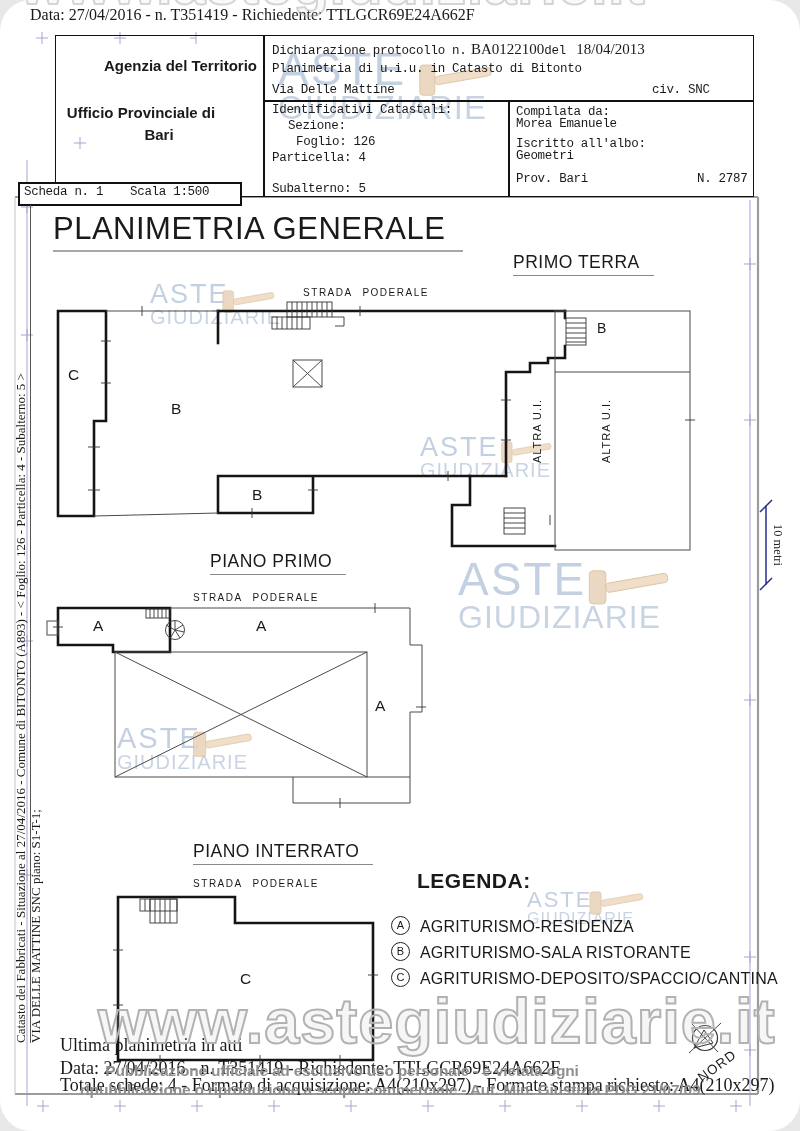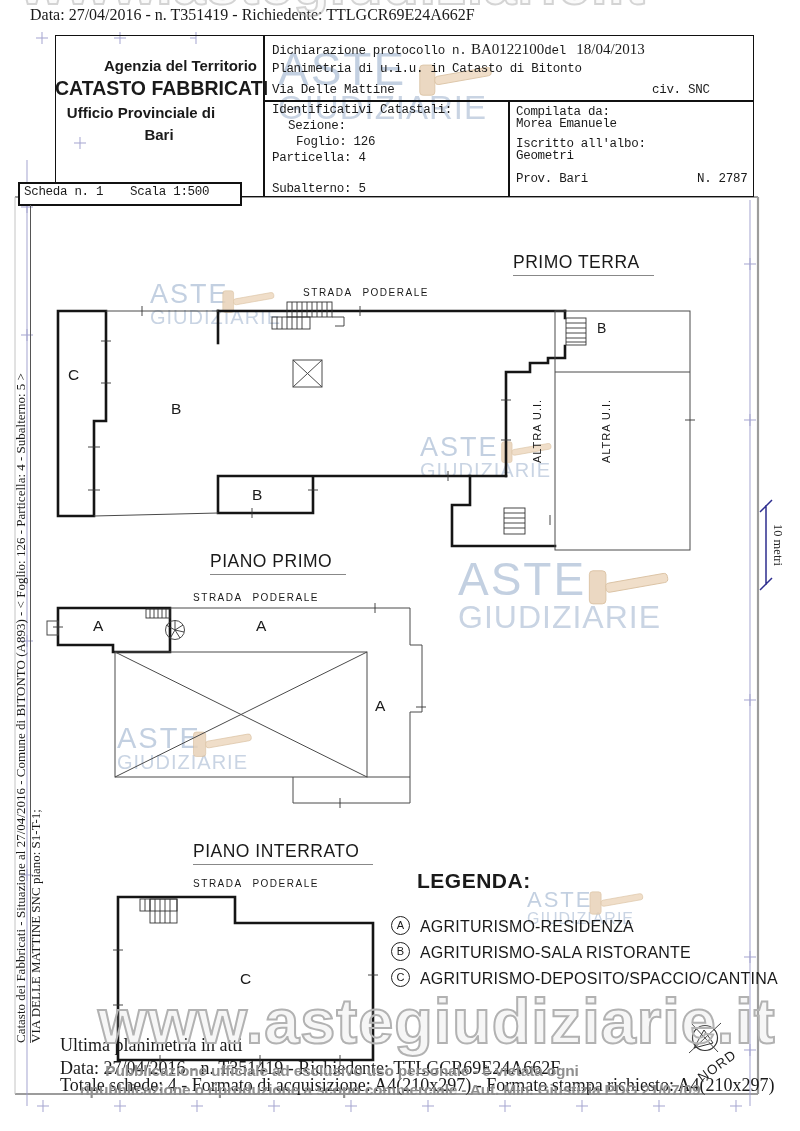--- a/index.html
+++ b/index.html
@@ -1,17 +1,17 @@
 <!DOCTYPE html>
 <html><head>
 <meta charset="utf-8">
 <style>
   html,body{margin:0;padding:0;background:#e8e8e8;}
   .page{position:relative;width:800px;height:1131px;background:#ffffff;overflow:hidden;
-        font-family:"Liberation Sans",sans-serif;color:#1a1a1a;}
+        font-family:"Liberation Sans",sans-serif;color:#1a1a1a;border-radius:31px;}
   .abs{position:absolute;white-space:nowrap;}
   .ser{font-family:"Liberation Serif",serif;}
   .mono{font-family:"Liberation Mono","DejaVu Sans Mono",monospace;}
   .z3{z-index:3;}
   .linework{position:absolute;left:0;top:0;z-index:2;pointer-events:none;}
   
   .hbox{position:absolute;border:1.5px solid #111;background:transparent;z-index:3;}
   .vdiv{position:absolute;background:#111;width:1.5px;z-index:3;}
   .hdiv{position:absolute;background:#111;height:1.5px;z-index:3;}
   .agency{font-weight:bold;text-align:center;z-index:3;}
@@ -110,21 +110,20 @@
     <rect x="8" y="6" width="18" height="36" rx="4" fill="#e8d2b8" stroke="#d4b894"></rect>
     <rect x="26" y="20" width="68" height="10" rx="4" fill="#eed9c0" stroke="#d4b894" transform="rotate(-10 26 25)"></rect>
   </svg>
 
   <div class="hbox" style="left:55px;top:35px;width:697px;height:160px;"></div>
   <div class="vdiv" style="left:263px;top:35px;height:161px;"></div>
   <div class="hdiv" style="left:263px;top:100px;width:490px;"></div>
   <div class="vdiv" style="left:508px;top:100px;height:96px;"></div>
 
   <div class="abs agency" style="left:55px;top:57px;width:251px;font-size:15px;">Agenzia del Territorio</div>
-  <div class="abs agency" style="left:55px;top:77px;width:208px;font-size:19.5px;">CATASTO FABBRICATI</div>
   <div class="abs agency" style="left:55px;top:104px;width:172px;font-size:15px;">Ufficio Provinciale di</div>
   <div class="abs agency" style="left:55px;top:126px;width:208px;font-size:15px;">Bari</div>
 
   <div class="abs z3" style="left:272px;top:40px;">
     <span class="mono m12">Dichiarazione protocollo n.</span>
     <span class="serbig">BA0122100</span><span class="mono m12">del</span>
     <span class="serbig" style="margin-left:6px;">18/04/2013</span>
   </div>
   <div class="abs mono m12" style="left:272px;top:62px;">Planimetria di u.i.u. in Catasto di Bitonto</div>
   <div class="abs mono m12" style="left:272px;top:83px;">Via Delle Mattine</div>
@@ -140,20 +139,21 @@
   <div class="abs mono m12" style="left:516px;top:117px;">Morea Emanuele</div>
   <div class="abs mono m12" style="left:516px;top:137px;">Iscritto all'albo:</div>
   <div class="abs mono m12" style="left:516px;top:149px;">Geometri</div>
   <div class="abs mono m12" style="left:516px;top:172px;">Prov. Bari</div>
   <div class="abs mono m12" style="left:697px;top:172px;">N. 2787</div>
 
   <div class="abs z3" style="left:18px;top:182px;width:220px;height:20px;border:2px solid #111;background:#fff;"></div>
   <div class="abs mono m12" style="left:24px;top:185px;">Scheda n. 1</div>
   <div class="abs mono m12" style="left:130px;top:185px;">Scala 1:500</div>
 
+  <div class="abs main-title" style="left:53px;top:211px;">PLANIMETRIA GENERALE</div>
 
   <div class="abs floor-title" style="left:513px;top:252px;">PRIMO TERRA</div>
   <div class="abs street" style="left:366px;top:287px;">STRADA PODERALE</div>
   <div class="abs room" style="left:68px;top:366px;">C</div>
   <div class="abs room" style="left:171px;top:400px;">B</div>
   <div class="abs room" style="left:252px;top:486px;">B</div>
   <div class="abs room" style="left:597px;top:320px;font-size:14px;">B</div>
   <div class="abs vlabel" style="left:537px;top:431px;">ALTRA U.I.</div>
   <div class="abs vlabel" style="left:606px;top:431px;">ALTRA U.I.</div>
 

